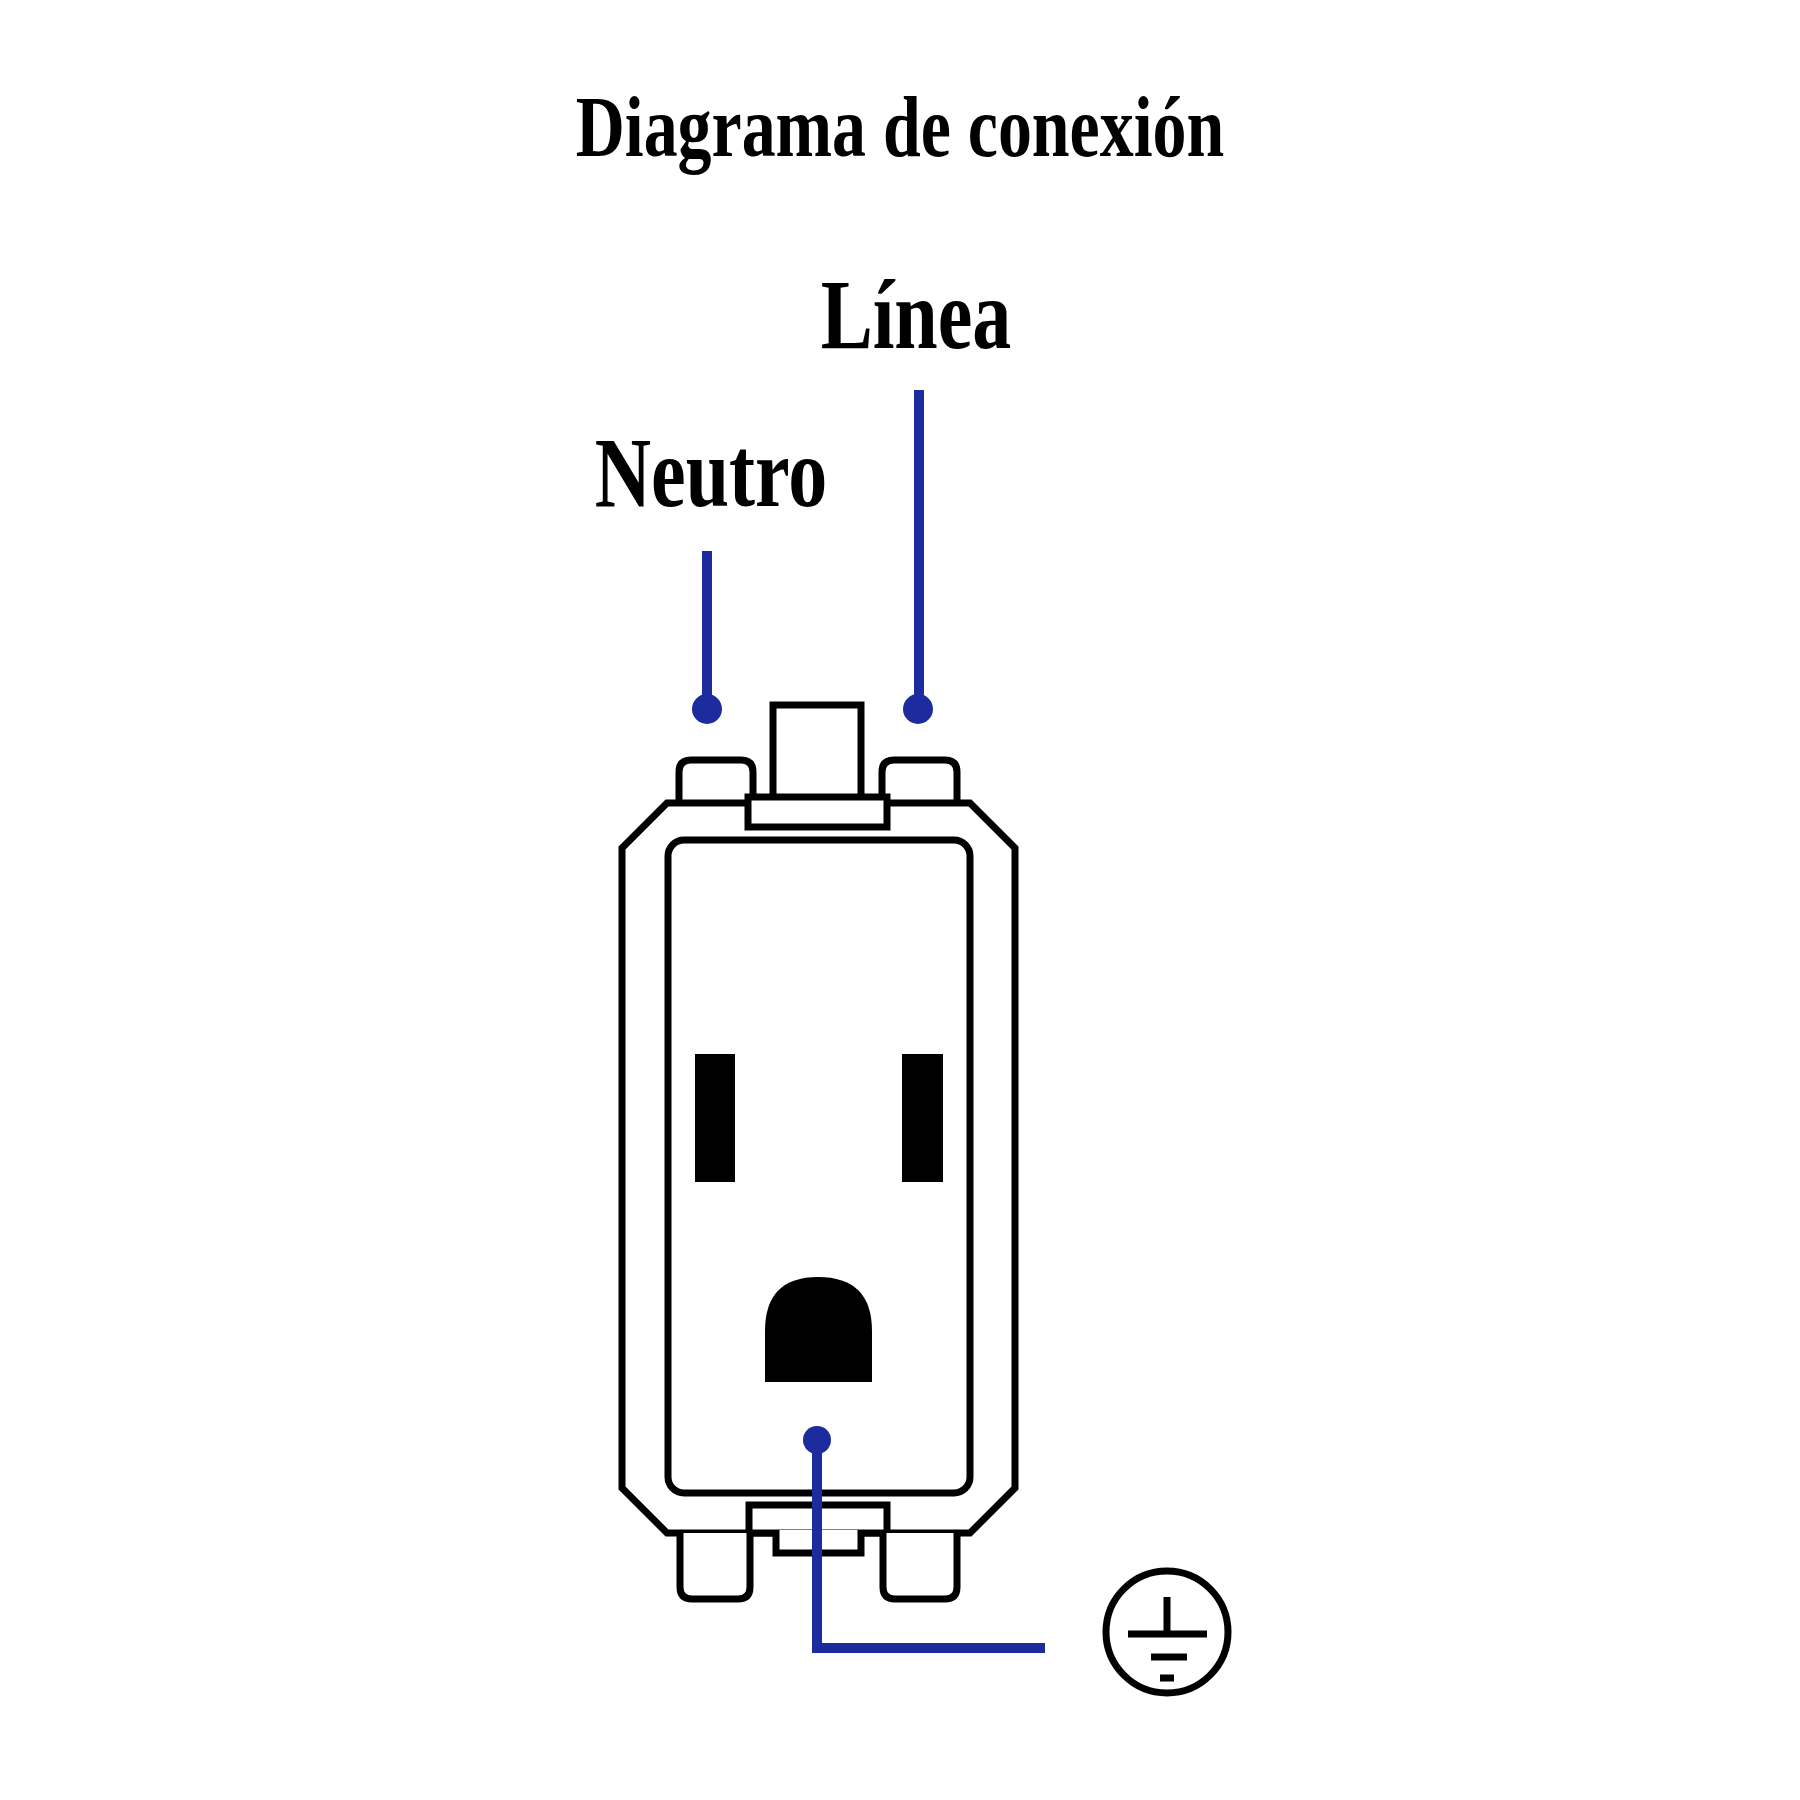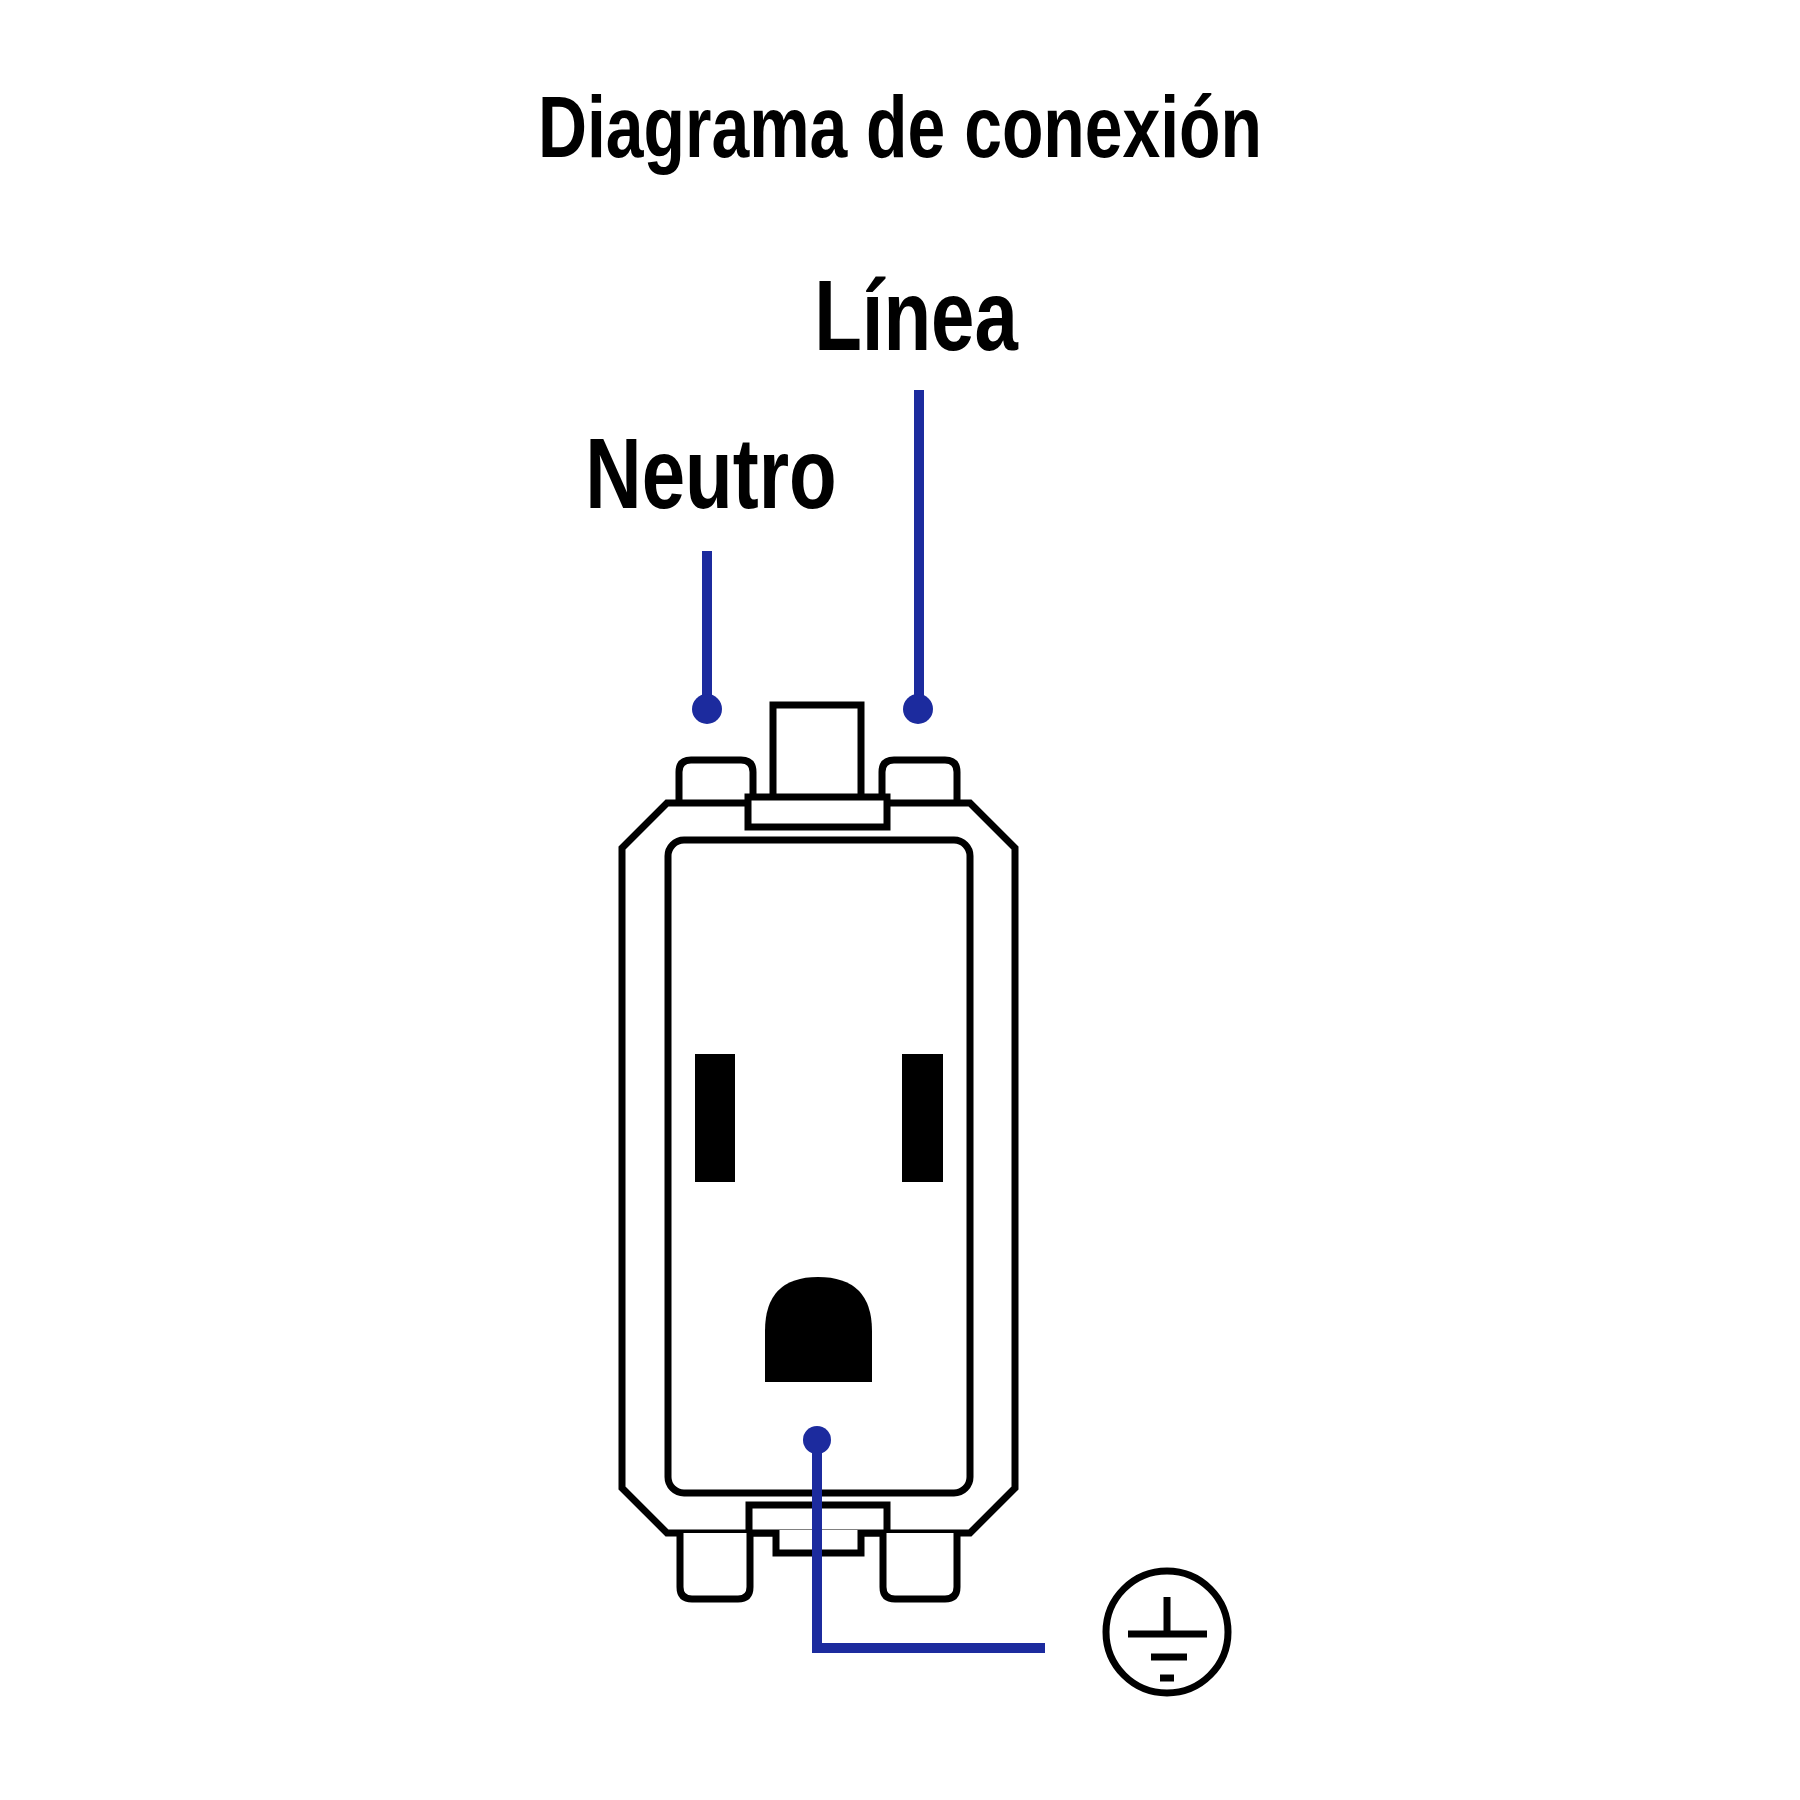--- a/index.html
+++ b/index.html
@@ -6,21 +6,21 @@
     margin: 0;
     padding: 0;
     background: #ffffff;
   }
   #canvas {
     position: relative;
     width: 1800px;
     height: 1800px;
     background: var(--bg-color, #ffffff);
     overflow: hidden;
-    font-family: Liberation Sans, sans-serif;
+    font-family: Liberation Serif, serif;
   }
   .label {
     position: absolute;
     color: var(--text-color, #000000);
     font-weight: bold;
     text-align: center;
     line-height: 1;
     transform: scaleX(0.78);
     transform-origin: center center;
     white-space: nowrap;

